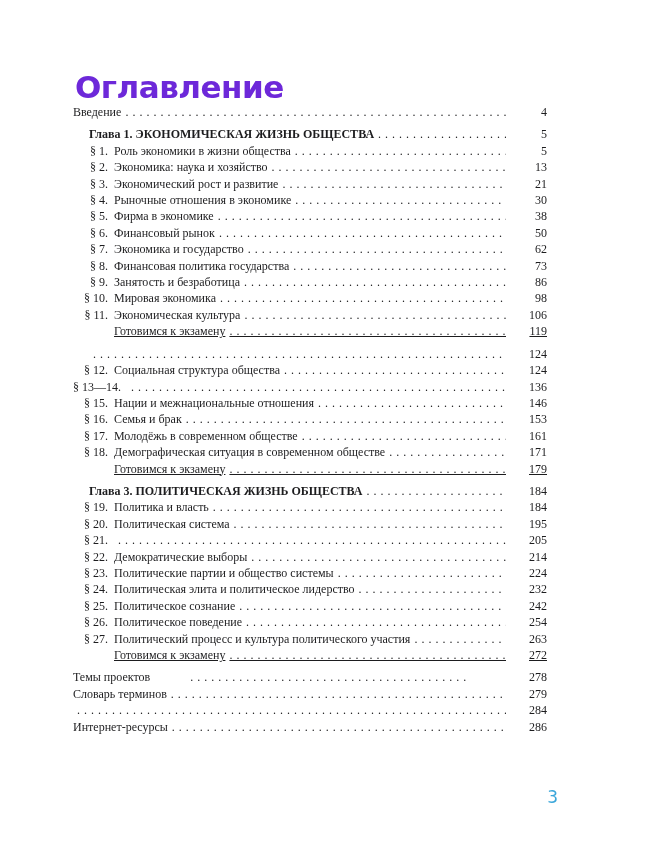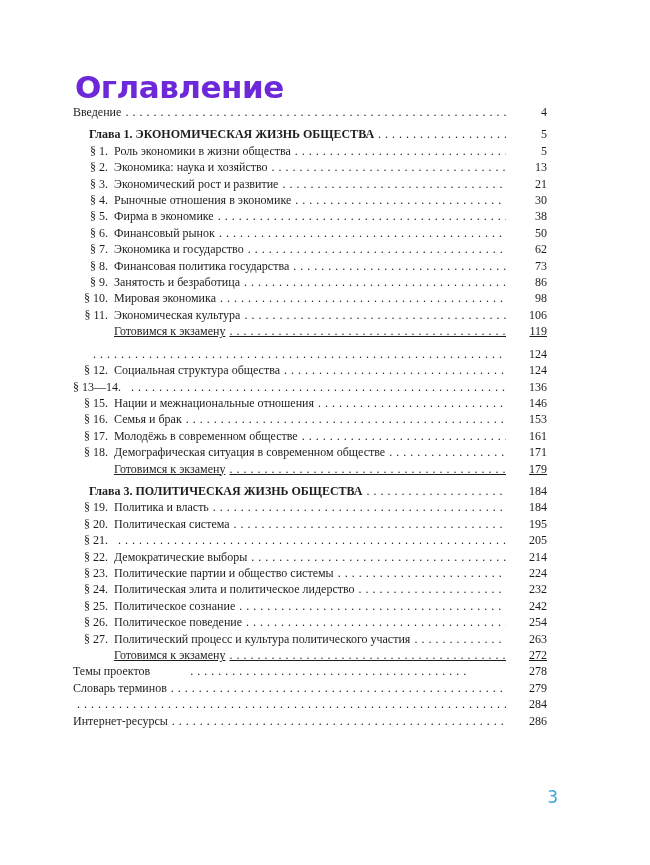--- a/index.html
+++ b/index.html
@@ -30,21 +30,21 @@
   }
   .row {
     display: flex;
     align-items: baseline;
     line-height: 16.4px;
     white-space: nowrap;
   }
   .row.chapter { font-weight: bold; margin-top: 6px; margin-left: 16px; }
   .row.chapter .dots, .row.chapter .pagenum { font-weight: normal; }
   .row.sub { padding-left: 41px; text-decoration: underline; }
-  .row.gap { margin-top: 0; gap: 36px; }
+  .row.gap { margin-top: 6px; gap: 36px; }
   .prefix {
     flex: none;
     min-width: 35px;
     text-align: right;
     margin-right: 6px;
   }
   .text { flex: none; }
   .dots {
     flex: 1 1 0;
     min-width: 0;

